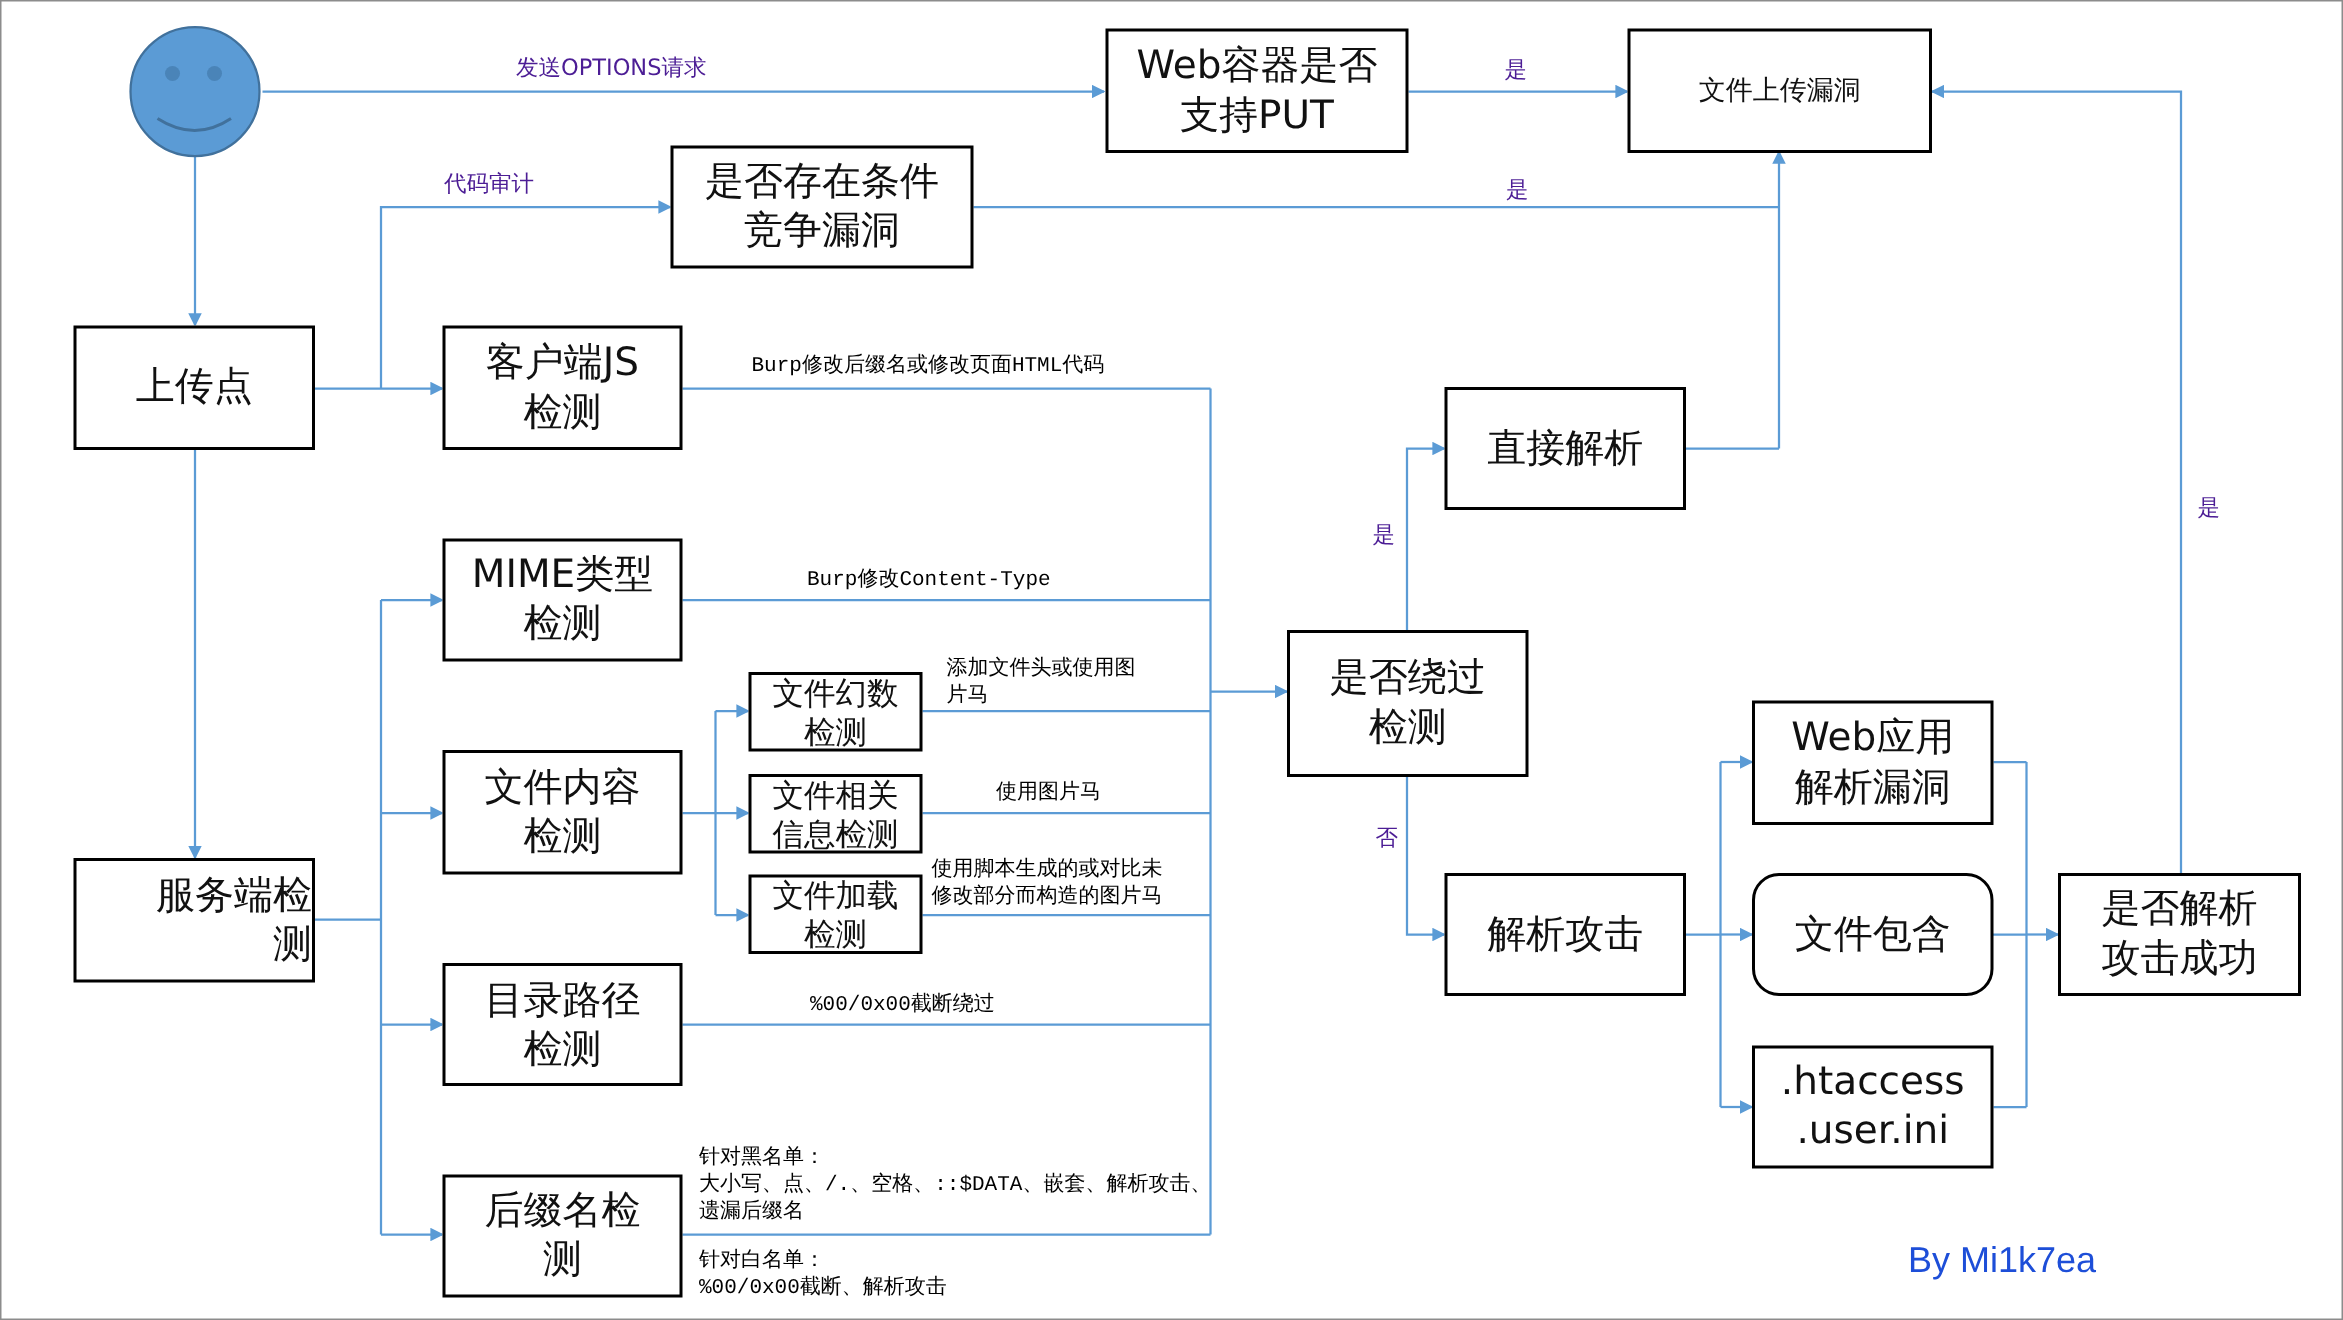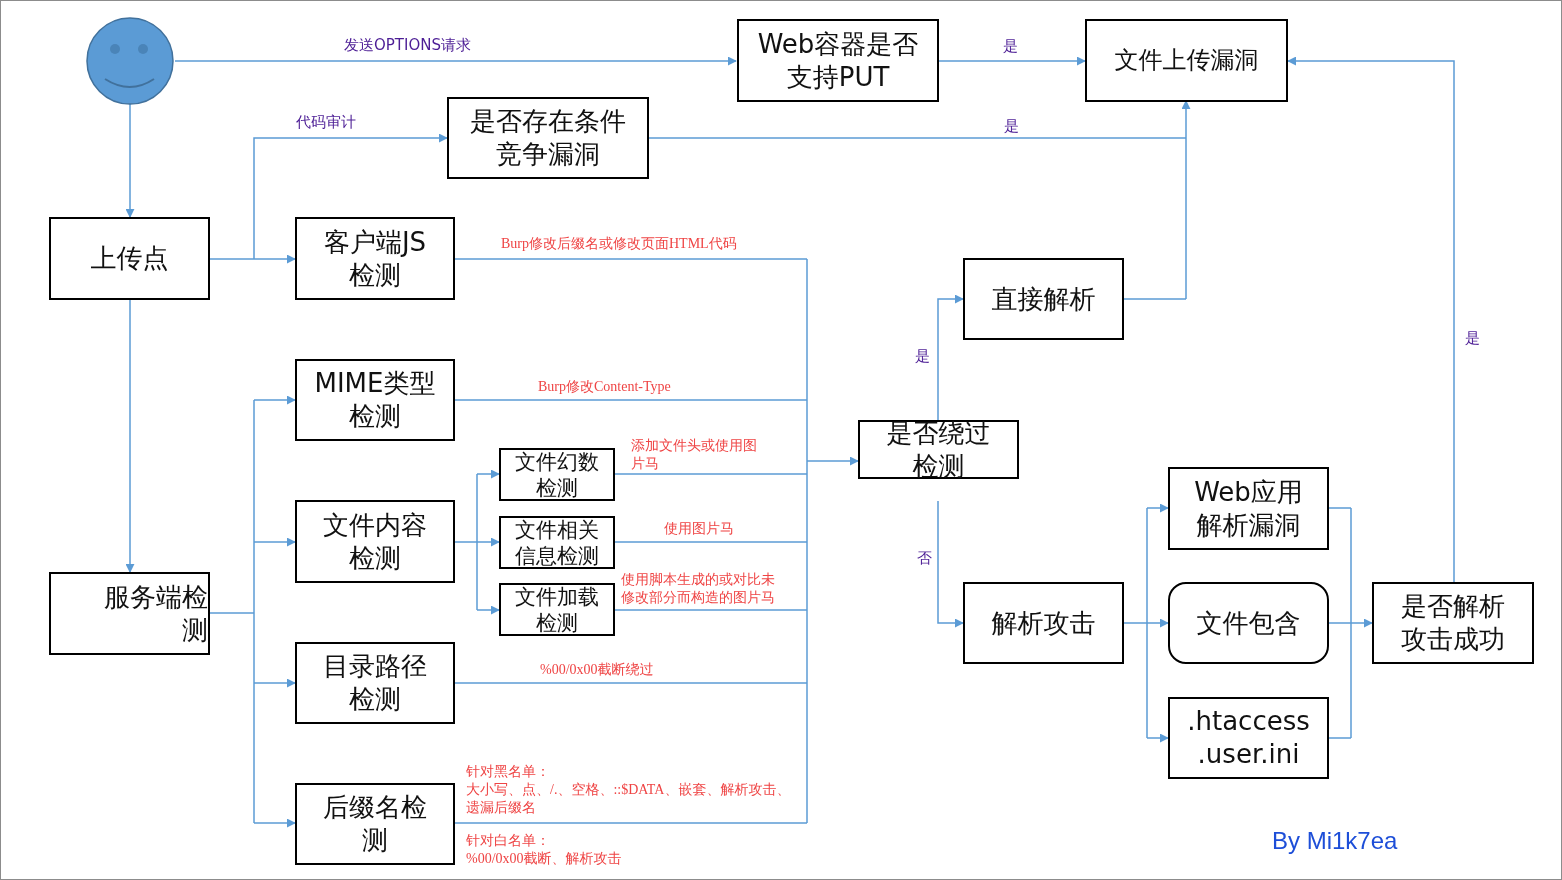--- a/index.html
+++ b/index.html
@@ -9,21 +9,21 @@
     .node {
       position: absolute; box-sizing: border-box; border: 2px solid #000;
       background: #fff; display: flex; flex-direction: column;
       align-items: center; justify-content: center; text-align: center;
       color: #111; font-size: 26px; line-height: 33px;
       font-family: "DejaVu Sans", sans-serif;
     }
     .node.small { font-size: 21px; line-height: 26px; }
     .node span { display: block; white-space: nowrap; }
     .lbl { position: absolute; font-size: 15px; color: #4c1d95; white-space: nowrap; font-family: "DejaVu Sans", sans-serif; }
-    .note { position: absolute; font-size: 14px; color: #ef4444; line-height: 18px; white-space: nowrap; font-family: Liberation Serif, serif; }
+    .note { position: absolute; font-size: 14px; color: #000000; line-height: 18px; white-space: nowrap; font-family: Liberation Mono, monospace; }
     .note span { display: block; }
     .credit { position: absolute; font-size: 24px; color: #1d4ed8; font-family: "Liberation Sans", sans-serif; }
     #smiley { position: absolute; left: 86px; top: 17px; }
   </style>
 </head>
 <body>
 
 <div id="frame"></div>
 
 <svg id="wires" width="1562" height="880">
@@ -97,21 +97,21 @@
   <circle cx="44" cy="44" r="43" fill="#5b9bd5" stroke="#41719c" stroke-width="1.5"></circle>
   <circle cx="29" cy="32" r="5" fill="#4a84b8"></circle>
   <circle cx="57" cy="32" r="5" fill="#4a84b8"></circle>
   <path d="M19,62 Q44,78 68,62" fill="none" stroke="#41719c" stroke-width="2"></path>
 </svg>
 
 <div class="node" style="left:737px;top:19px;width:202px;height:83px;">
   <span>Web容器是否</span>
   <span>支持PUT</span>
 </div>
-<div class="node" style="left:1085px;top:19px;width:203px;height:83px;font-size:24px;">
+<div class="node" style="left:1085px;top:19px;width:203px;height:83px;font-size:18px;">
   <span>文件上传漏洞</span>
 </div>
 <div class="node" style="left:447px;top:97px;width:202px;height:82px;">
   <span>是否存在条件</span>
   <span>竞争漏洞</span>
 </div>
 <div class="node" style="left:49px;top:217px;width:161px;height:83px;">
   <span>上传点</span>
 </div>
 <div class="node" style="left:295px;top:217px;width:160px;height:83px;">
@@ -143,21 +143,21 @@
   <span>检测</span>
 </div>
 <div class="node" style="left:295px;top:642px;width:160px;height:82px;font-family:Liberation Serif, serif;">
   <span>目录路径</span>
   <span>检测</span>
 </div>
 <div class="node" style="left:295px;top:783px;width:160px;height:82px;">
   <span>后缀名检</span>
   <span>测</span>
 </div>
-<div class="node" style="left:858px;top:420px;width:161px;height:59px;">
+<div class="node" style="left:858px;top:420px;width:161px;height:98px;">
   <span>是否绕过</span>
   <span>检测</span>
 </div>
 <div class="node" style="left:963px;top:258px;width:161px;height:82px;">
   <span>直接解析</span>
 </div>
 <div class="node" style="left:963px;top:582px;width:161px;height:82px;">
   <span>解析攻击</span>
 </div>
 <div class="node" style="left:1168px;top:467px;width:161px;height:83px;">

